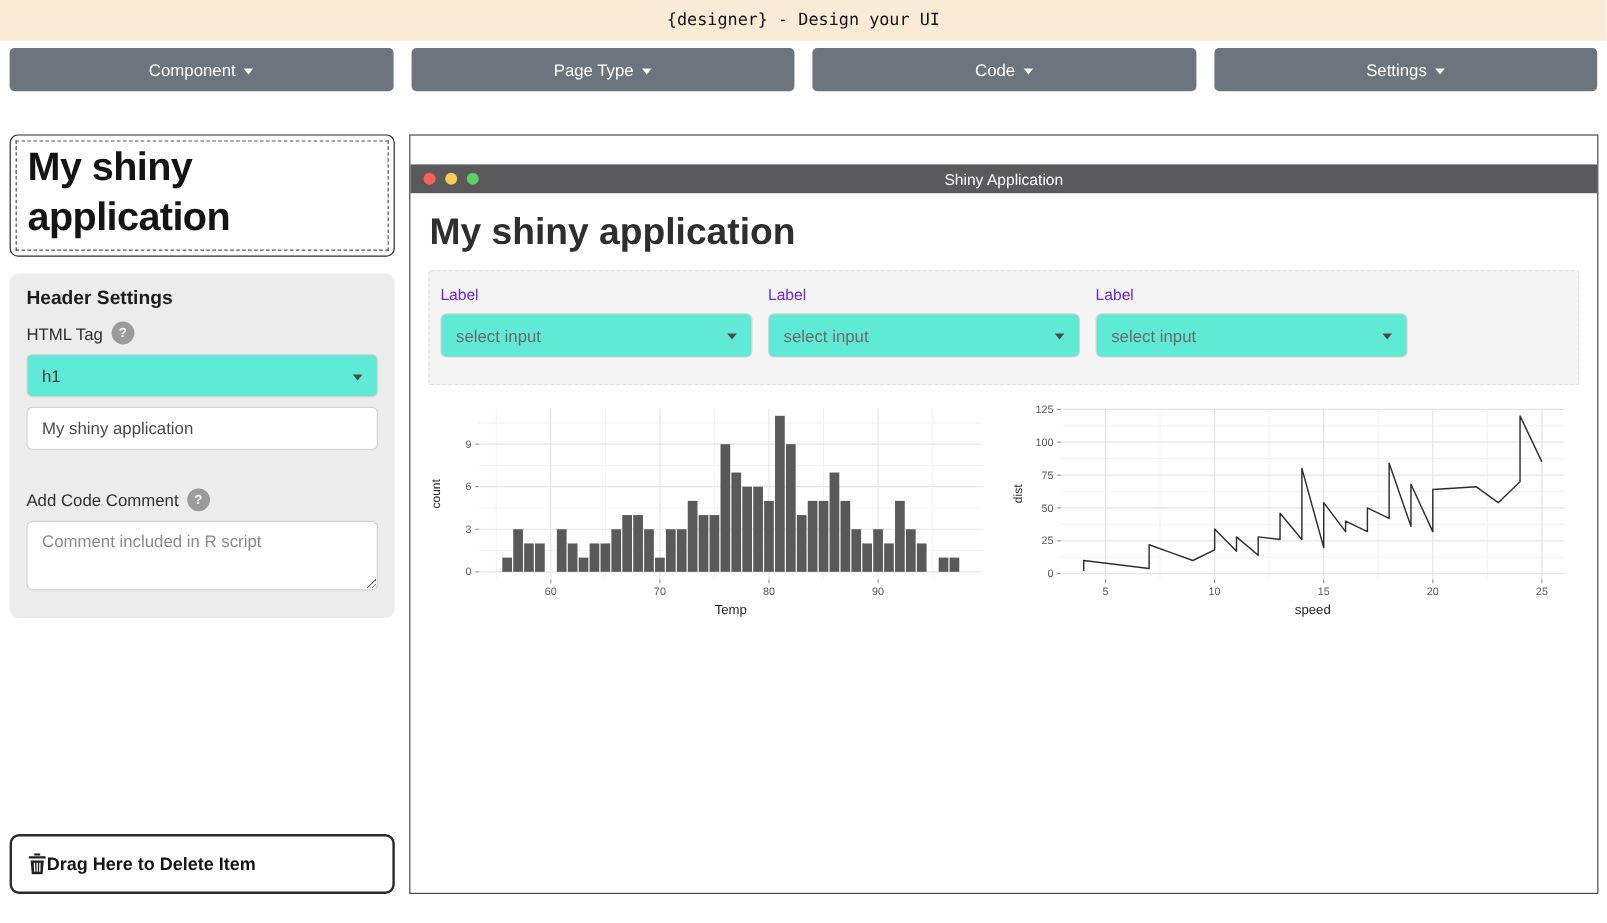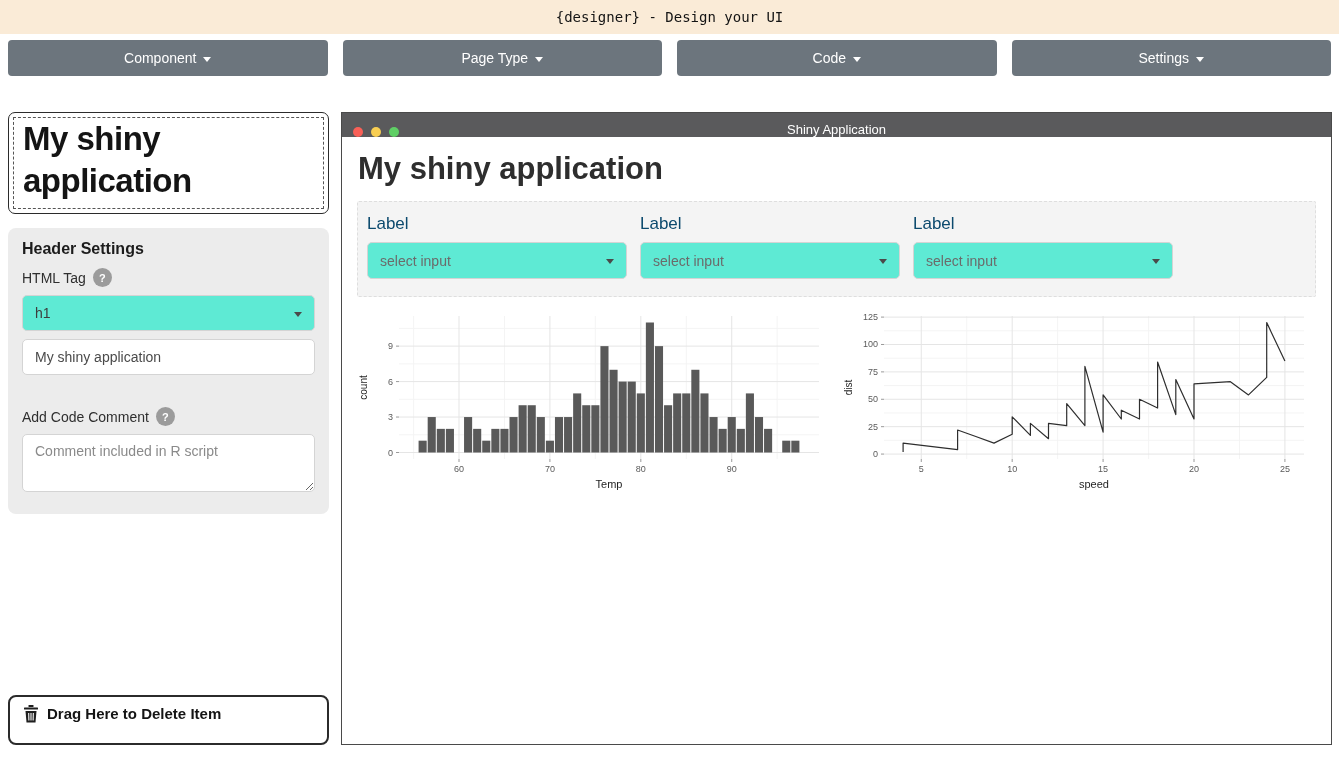--- a/index.html
+++ b/index.html
@@ -51,38 +51,38 @@
   }
   .mt-lg{ margin-top:32px; }
   .comment-area{
     margin-top:8px; width:100%; height:58px; border:1px solid #d4d4d4; border-radius:5px;
     padding:8px 12px; font-size:14px; color:#4a4a4a; resize:vertical; font-family:inherit; background:#fff;
   }
   .comment-area::placeholder{ color:#8a8a8a; }
   .sidebar-spacer{ flex:1; }
   .delete-zone{
     border:2px solid #2b2b2b; border-radius:8px; background:#fff; height:50px;
-    display:flex; align-items:flex-start; gap:8px; padding:8px 13px;
+    display:flex; align-items:center; padding:8px 13px;
     font-weight:700; font-size:15px; color:#141414;
   }
 
   
   .preview-window{ flex:1; border:1px solid #4a4a4a; background:#fff; display:flex; flex-direction:column; }
-  .titlebar{ height:24px; background:var(--titlebar-bg,#5A5A5C); position:relative; display:flex; align-items:flex-end; flex:0 0 24px; }
+  .titlebar{ height:24px; background:var(--titlebar-bg,#5A5A5C); position:relative; display:flex; align-items:center; flex:0 0 24px;margin-top:24px; }
   .dots{ display:flex; gap:8px; margin-left:11px; z-index:1; }
   .dot{ width:10px; height:10px; border-radius:50%; }
   .win-title{ position:absolute; left:0; right:0; text-align:center; color:#fff; font-size:13px; }
   .preview-body{ flex:1; padding:0 15px; overflow:hidden; }
   .preview-heading{ font-size:31px; font-weight:700; color:#2e2e2e; margin:14px 1px 0; }
   .select-row{
     margin-top:14px; background:#f4f4f4; border:1px dashed #dedede; border-radius:2px;
     min-height:96px; padding:10px 9px; display:flex;
   }
   .select-col{ width:273px; padding-right:13px; }
-  .select-col .field-label{ margin-top:2px; font-size:17px; color:#0c4a6e; }
+  .select-col .field-label{ margin-top:2px; font-size:13px; color:#6d28d9; }
   .select-col .select-box{ height:37px; color:#6b6b6b; }
   .charts-row{ margin-top:9px; display:flex; gap:11px; }
   svg text{ font-family:"Liberation Sans", sans-serif; }
 </style>
 </head>
 <body>
 
 <div class="app-header">
   <span>{designer} - Design your UI</span>
 </div>

